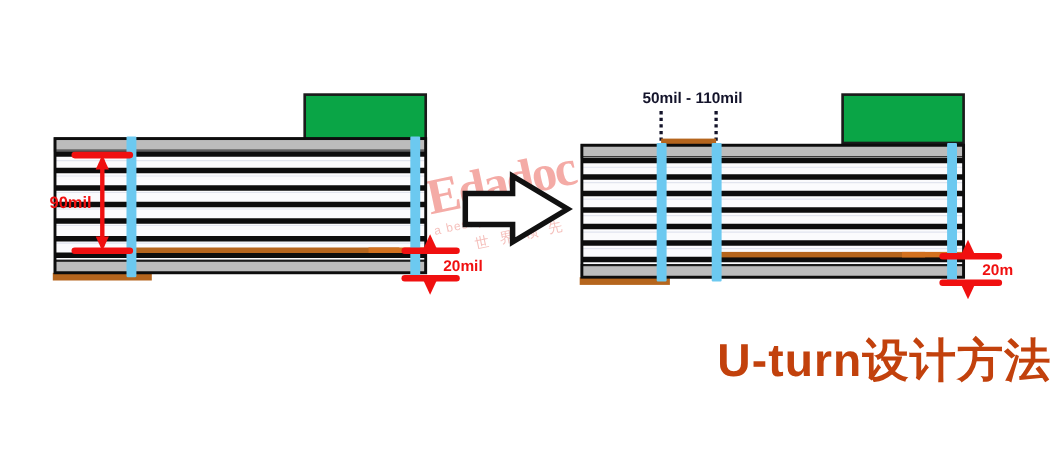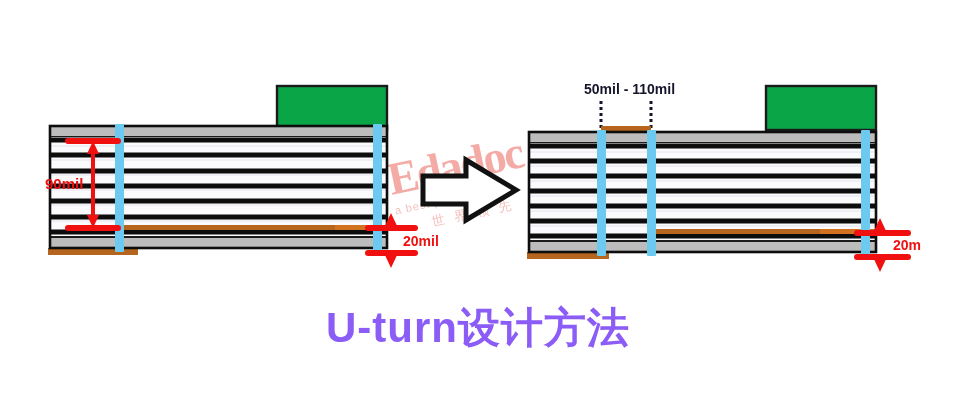--- a/index.html
+++ b/index.html
@@ -58,25 +58,25 @@
     letter-spacing: 3px;
     margin-top: 4px;
     margin-left: 34px;
     white-space: nowrap;
   }
   .title {
     position: absolute;
     left: 0;
     top: 300px;
     width: 956px;
-    text-align: center;
+    text-align: right;
     font-family: "Liberation Sans", sans-serif;
     font-weight: bold;
     font-size: 42px;
-    color: #8b5cf6;
+    color: #c2410c;
     letter-spacing: 1px;
   }
   .lbl {
     font-family: "Liberation Sans", sans-serif;
     font-weight: bold;
   }
 </style>
 </head>
 <body>
 

